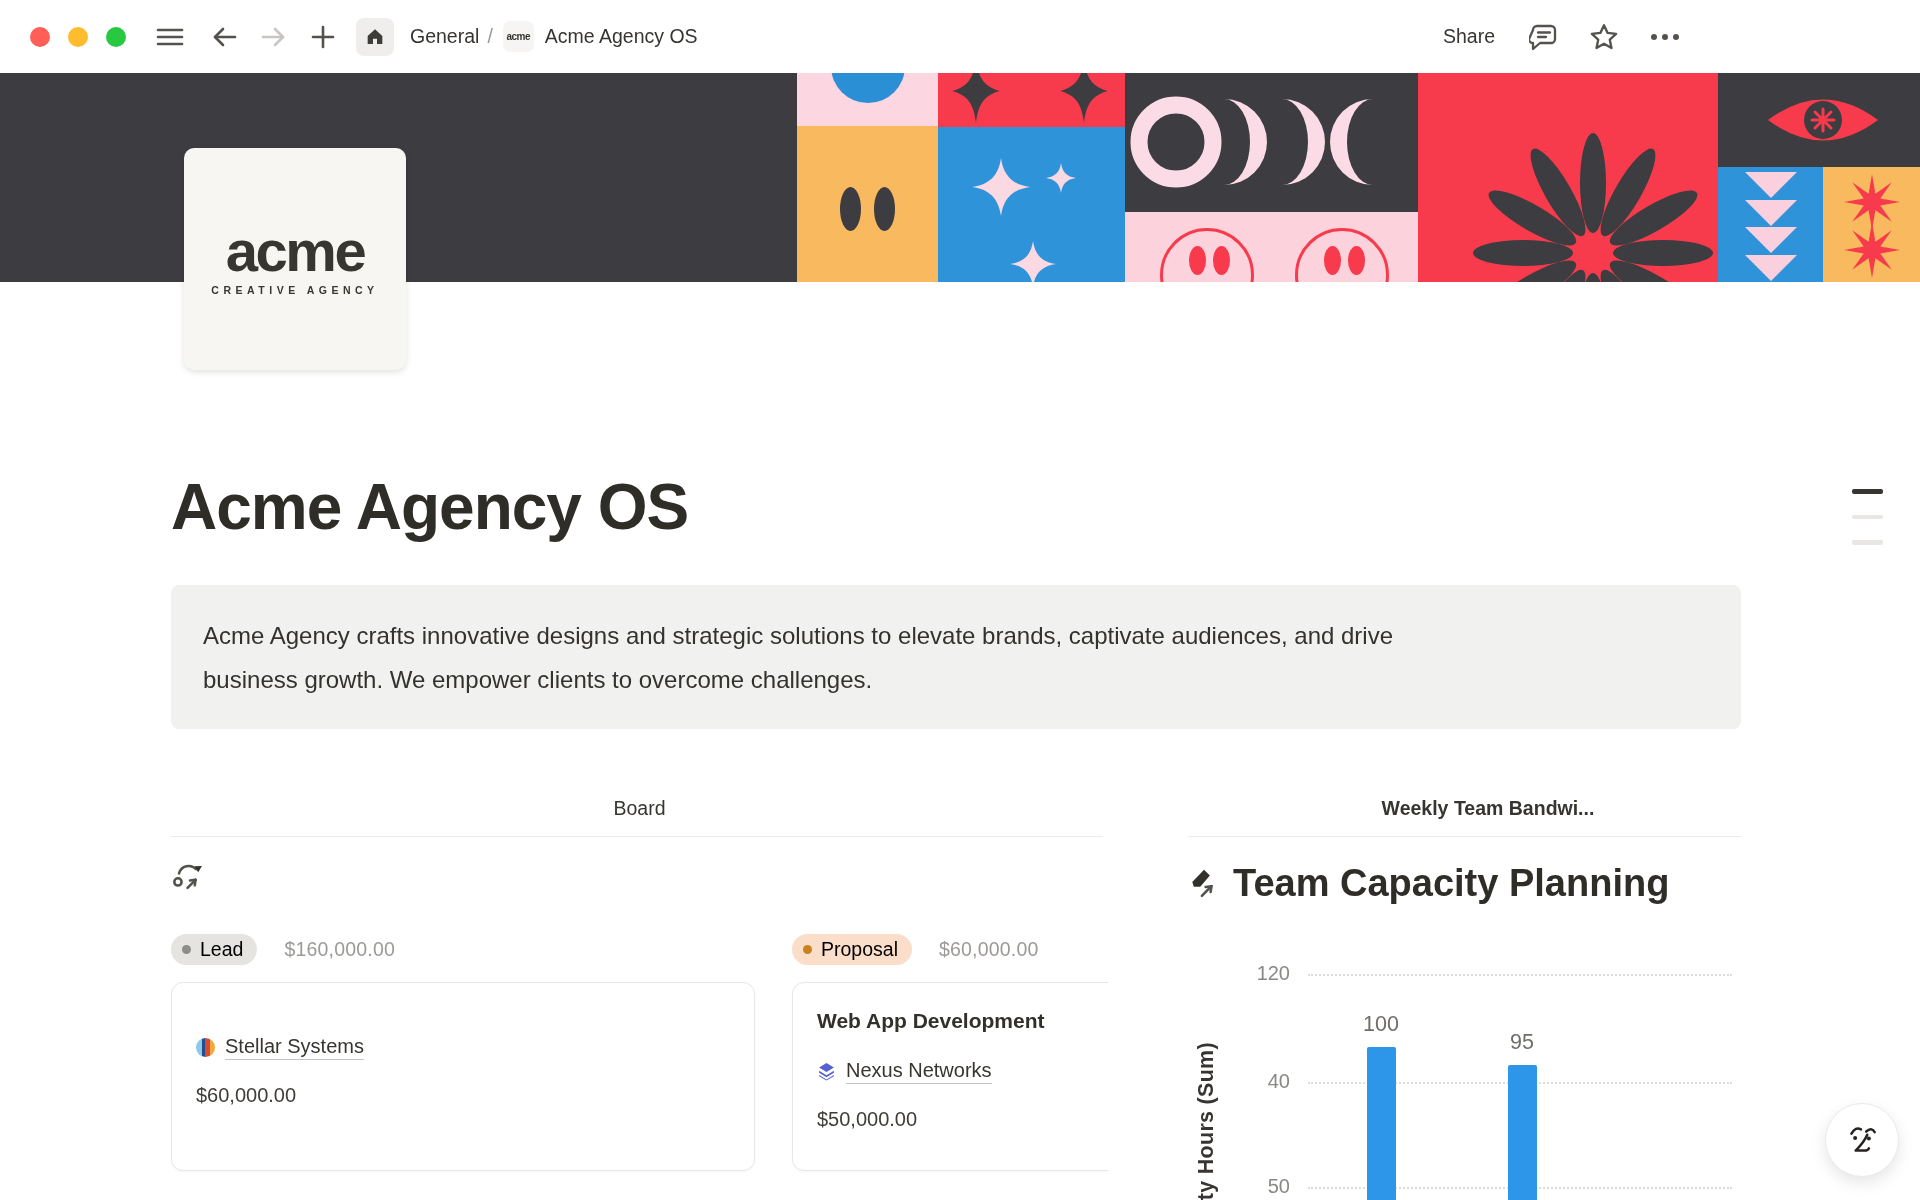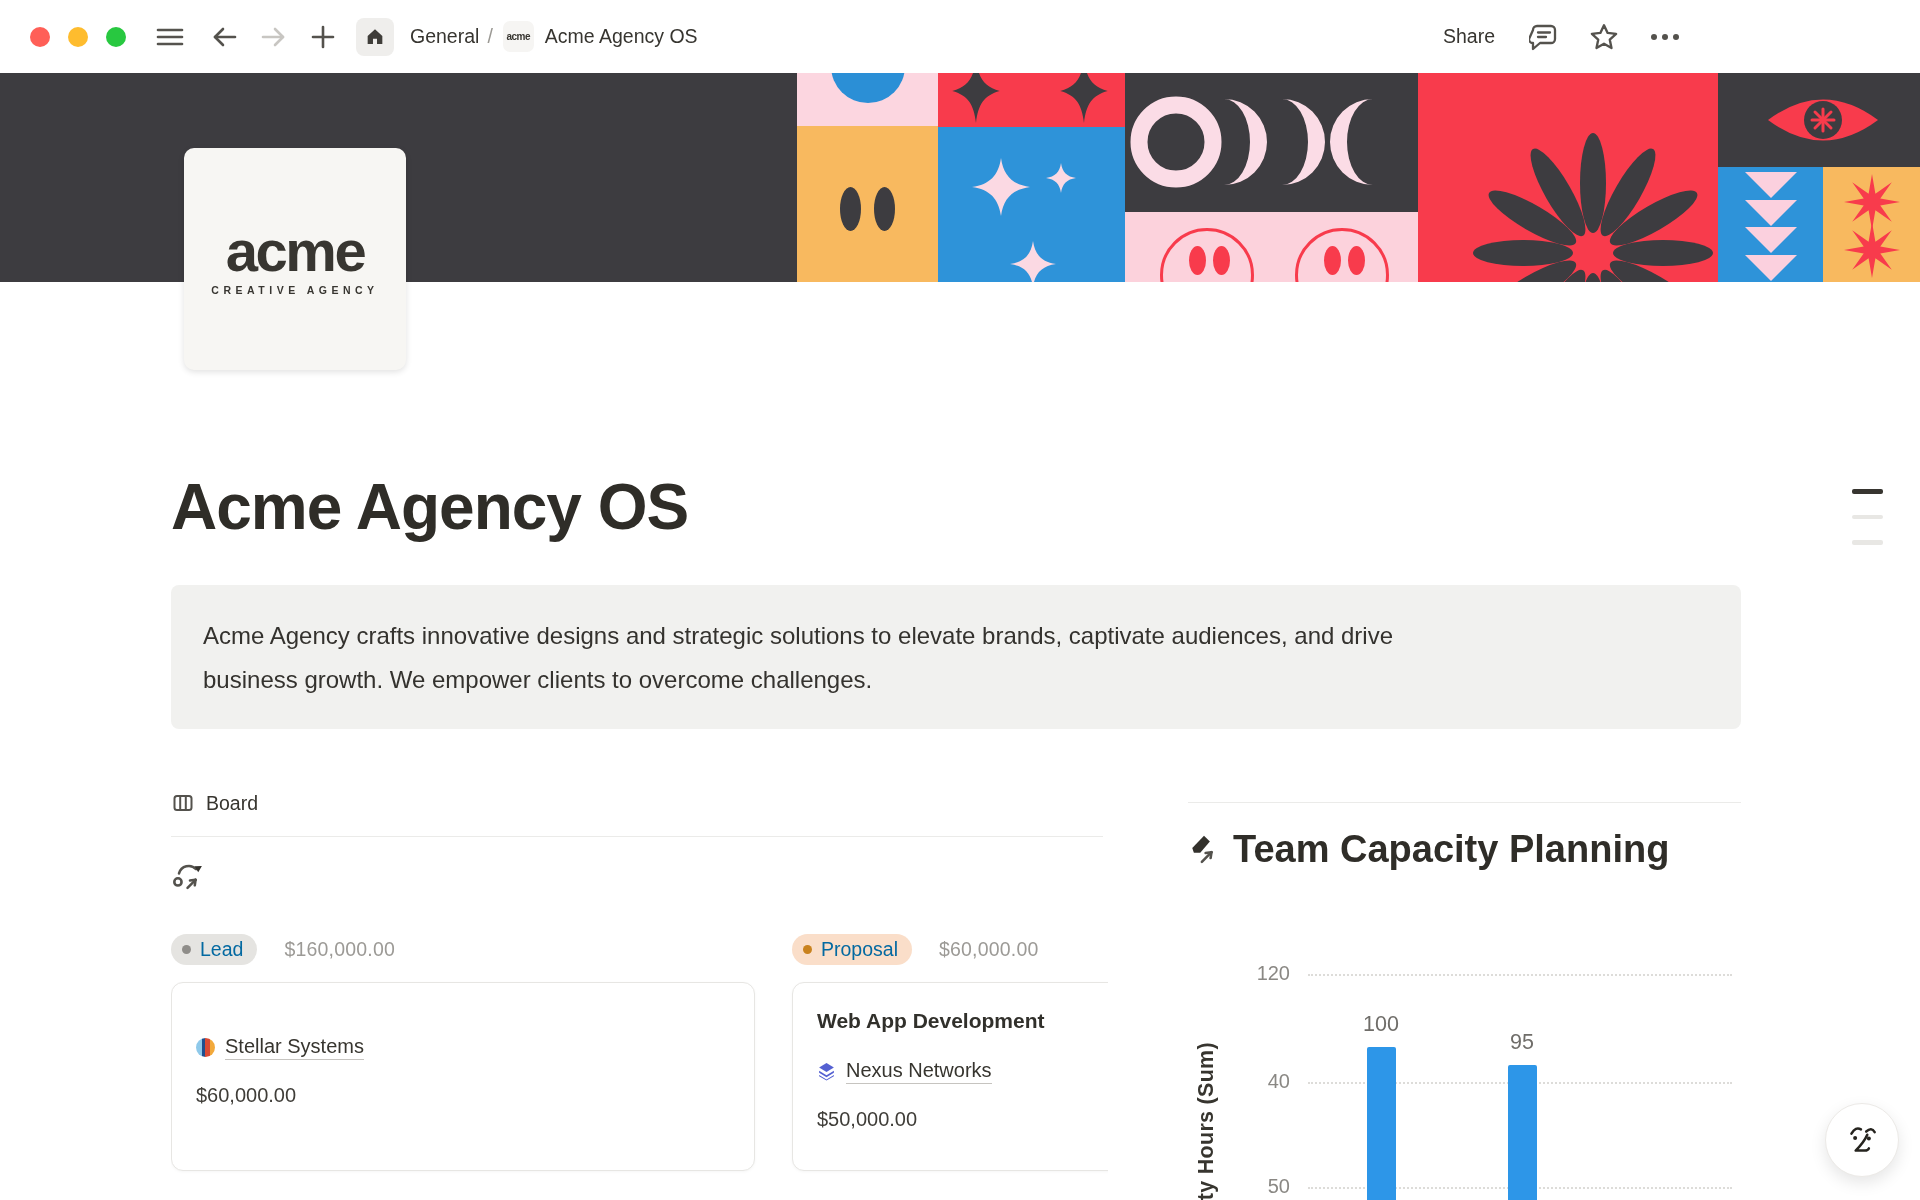--- a/index.html
+++ b/index.html
@@ -44,34 +44,34 @@
   .page-title{position:absolute;left:171px;top:470px;font-size:64px;font-weight:700;letter-spacing:-1px;color:#2f2d28;line-height:74px;}
   .toc{position:absolute;left:1852px;top:489px;width:31px;}
   .toc .bar{height:4.5px;border-radius:2px;background:#e8e7e4;margin-bottom:21px;}
   .toc .bar.active{background:#373530;}
   .callout{position:absolute;left:171px;top:585px;width:1570px;height:144px;background:#f1f1ef;border-radius:8px;box-sizing:border-box;padding:29px 32px;font-size:24px;line-height:44px;color:#34322e;}
 
   
   .sec{position:absolute;top:786px;}
   .sec-left{left:171px;width:937px;height:414px;overflow:hidden;}
   .sec-right{left:1188px;width:600px;height:414px;}
-  .tabrow{display:flex;align-items:center;gap:11px;height:34px;font-size:19.5px;font-weight:500;color:#37352f;cursor:pointer;}
+  .tabrow{display:flex;align-items:center;gap:11px;height:34px;font-size:19.5px;font-weight:500;color:#37352f;cursor:pointer;flex-direction:column;}
   .tabrow.bold{font-weight:600;}
   .divider{border-top:1px solid #ebebe9;margin-top:16px;}
   .sec-left .divider{width:932px;}
   .sec-right .divider{width:553px;}
   .headrow{display:flex;align-items:center;gap:13px;margin-top:22px;}
   .headrow h2{font-size:38px;font-weight:700;color:#2f2d28;margin:0;line-height:48px;}
   .chev{margin-left:4px}
 
   
   .groups{display:flex;gap:37px;margin-top:43px;}
   .group{width:584px;flex:0 0 auto;}
   .group-head{display:flex;align-items:center;gap:27px;}
-  .pill{display:inline-flex;align-items:center;gap:9px;padding:4px 14px 4px 11px;border-radius:999px;font-size:19.5px;font-weight:500;color:#0369a1;cursor:pointer;}
+  .pill{display:inline-flex;align-items:center;gap:9px;padding:4px 14px 4px 11px;border-radius:999px;font-size:19.5px;font-weight:500;color:#000000;cursor:pointer;}
   .pill .dot{width:9px;height:9px;border-radius:50%;}
   .pill-gray{background:#e5e4e1}.pill-gray .dot{background:#8f8d89}
   .pill-orange{background:#fadec9}.pill-orange .dot{background:#c9821e}
   .gsum{font-size:19.5px;color:#9c9a96;letter-spacing:.2px;white-space:nowrap;}
   .card{margin-top:17px;width:584px;height:189px;box-sizing:border-box;background:#fff;border:1px solid #e7e6e3;border-radius:12px;box-shadow:0 1px 3px rgba(0,0,0,.04);padding:26px 24px;cursor:pointer;}
   .card-title{font-size:21px;font-weight:600;color:#31302b;}
   .card-client{display:flex;align-items:center;gap:10px;margin-top:26px;font-size:20px;color:#37352f;}
   .client-link{border-bottom:1.5px solid #c6c4c0;padding-bottom:1px;cursor:pointer;}
   .client-ic{width:19px;height:19px;border-radius:50%;flex:0 0 auto;}
   .ic-stellar{background:linear-gradient(90deg,#8ec9ea 0 32%,#1f4f8f 32% 48%,#d94a35 48% 72%,#f2a93b 72% 100%);}
@@ -372,20 +372,33 @@
             </span>
             <span class="client-link">Nexus Networks</span>
           </div>
           <div class="card-amount">$50,000.00</div>
         </div>
       </div>
     </div>
   </div>
 
   <div class="sec sec-right">
+    <div class="tabrow bold">
+      <svg width="24" height="24" viewBox="0 0 24 24">
+          <g class="ico-stroke" stroke-width="2">
+            <circle cx="12" cy="12" r="8.6"></circle>
+            <line x1="12" y1="12" x2="12" y2="3.8"></line>
+            <line x1="12" y1="12" x2="5.5" y2="17"></line>
+          </g>
+        </svg>
+      <span>Weekly Team Bandwi...</span>
+      <svg class="chev" width="16" height="10" viewBox="0 0 16 10">
+          <polyline points="2,2 8,8 14,2" fill="none" stroke="#9b9994" stroke-width="2" stroke-linecap="round" stroke-linejoin="round"></polyline>
+        </svg>
+    </div>
     <div class="divider"></div>
 
     <div class="headrow">
       <svg width="32" height="32" viewBox="0 0 30 30">
         <polygon points="4,14 15,2.5 20.5,8 11.5,18.5 5.5,18.5" fill="#33312c"></polygon>
         <g class="ico-stroke" stroke="#33312c" stroke-width="2.4">
           <line x1="13" y1="27" x2="22" y2="18"></line>
           <line x1="22" y1="18" x2="16.5" y2="18.8"></line>
           <line x1="22" y1="18" x2="21.2" y2="23.5"></line>
         </g>

